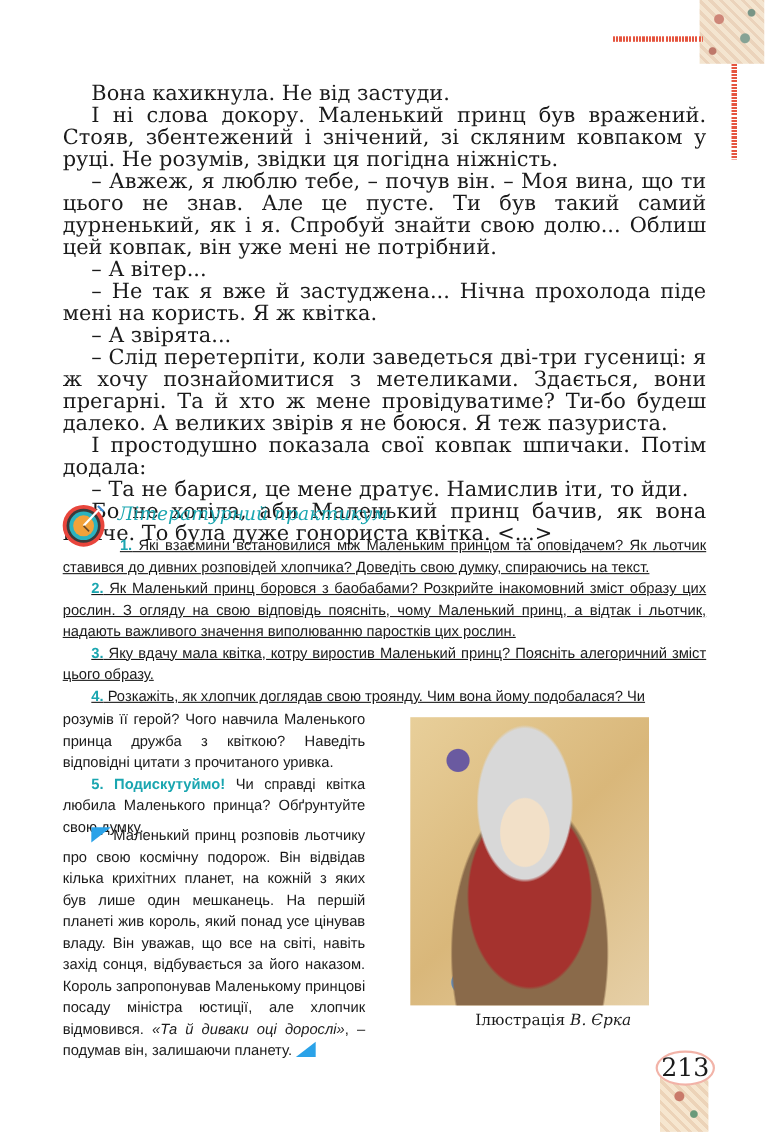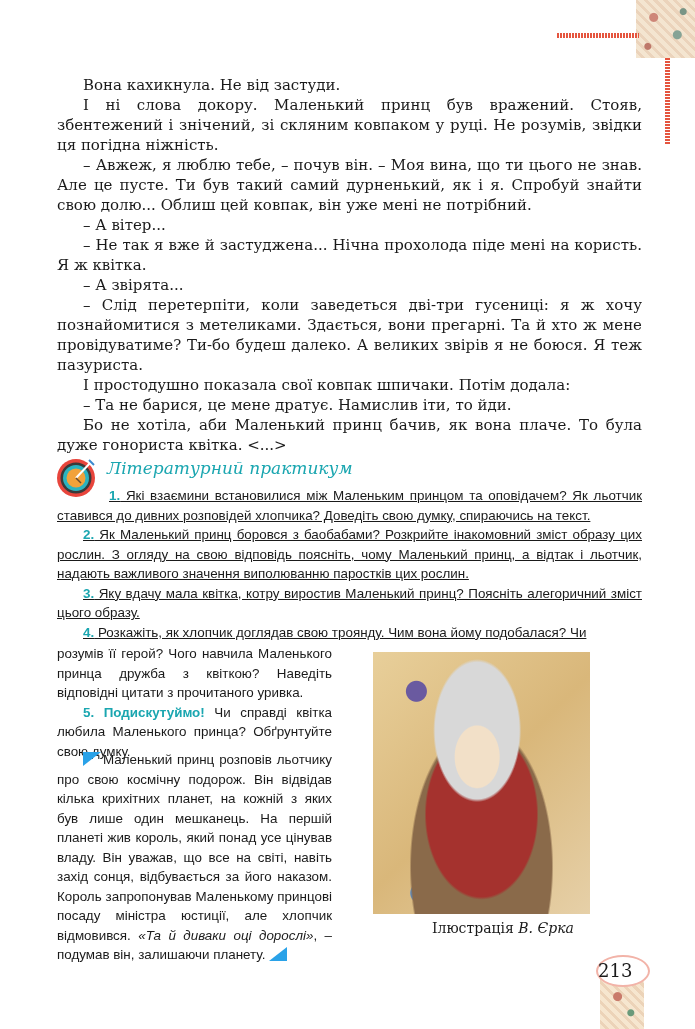--- a/index.html
+++ b/index.html
@@ -21,21 +21,21 @@
     position:absolute; left:557px; top:33px; width:82px; height:5px;
     background:repeating-linear-gradient(90deg, #e5553f 0 2px, transparent 2px 3px);
   }
   .dash-v {
     position:absolute; left:665px; top:58px; width:5px; height:87px;
     background:repeating-linear-gradient(180deg, #e5553f 0 2px, transparent 2px 3px);
   }
   .serif {
     position:absolute; left:57px; width:585px;
     font-family:"DejaVu Serif", "Liberation Serif", serif;
-    font-size:15px; line-height:20px; text-align:justify;
+    font-size:19px; line-height:20px; text-align:justify;
   }
   .serif p { margin:0; text-indent:26px; }
   .sans {
     font-family:"Liberation Sans", "DejaVu Sans", sans-serif;
     font-size:13.4px; line-height:19.5px; text-align:justify;
   }
   .practicum-title {
     position:absolute; left:107px; top:458px;
     font-family:"DejaVu Serif", "Liberation Serif", serif;
     font-style:italic; font-size:17px; color:#1aa6b0;text-align:center;
@@ -80,22 +80,22 @@
       linear-gradient(135deg, #e8cf9a, #d9b77a 50%, #e6d0a8);
   }
   .caption {
     position:absolute; left:432px; top:920px;
     font-family:"DejaVu Serif", "Liberation Serif", serif; font-size:14px;
   }
   .caption i { }
   .page-num {
     position:absolute; left:596px; top:955px; width:50px; height:28px;
     border:2px solid #f2b3a8; border-radius:50%; background:#fff;
-    font-family:"DejaVu Serif", "Liberation Serif", serif; font-size:18px;
-    text-align:left; line-height:28px; z-index:2;
+    font-family:"DejaVu Serif", "Liberation Serif", serif; font-size:23px;
+    text-align:center; line-height:28px; z-index:2;
   }
   .ornament-bottom {
     position:absolute; left:600px; top:975px; width:44px; height:54px;
     background:
       radial-gradient(circle at 40% 40%, #c97a6a 0 4px, transparent 5px),
       radial-gradient(circle at 70% 70%, #6a9a7a 0 3px, transparent 4px),
       repeating-linear-gradient(45deg, #f6e6cf 0 4px, #ecd3b8 4px 7px);
   }
 </style>
 </head>

